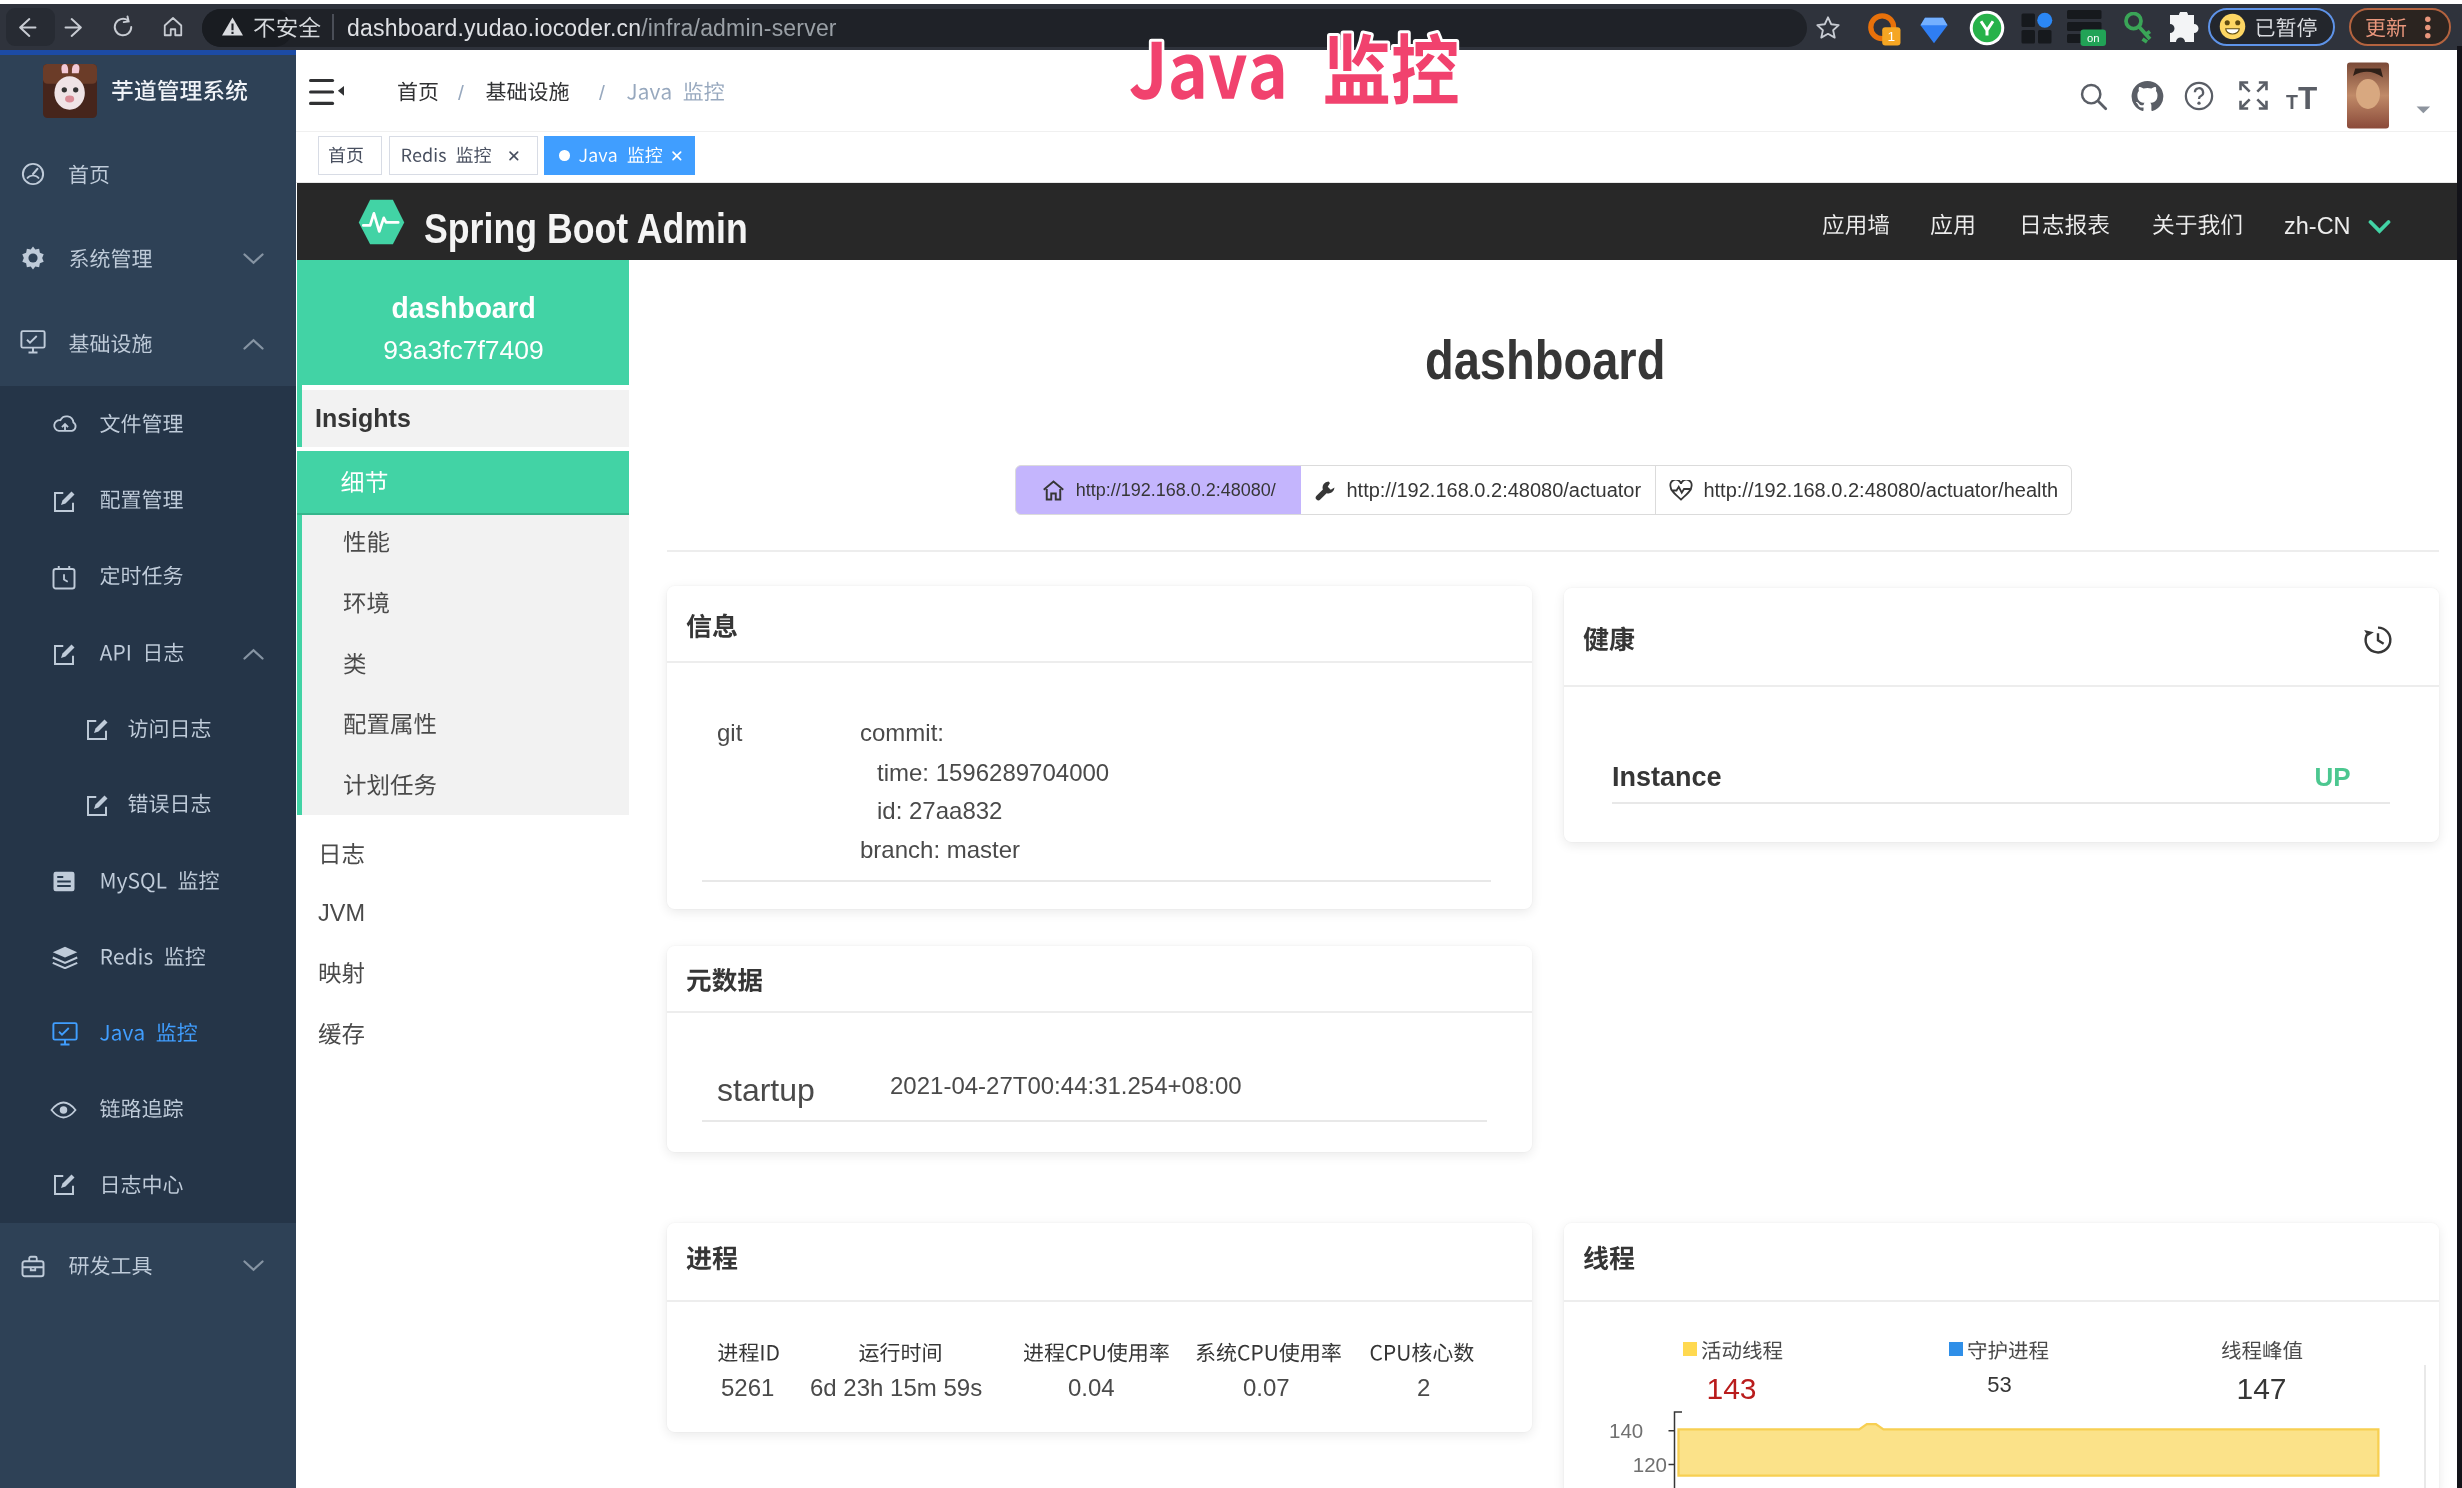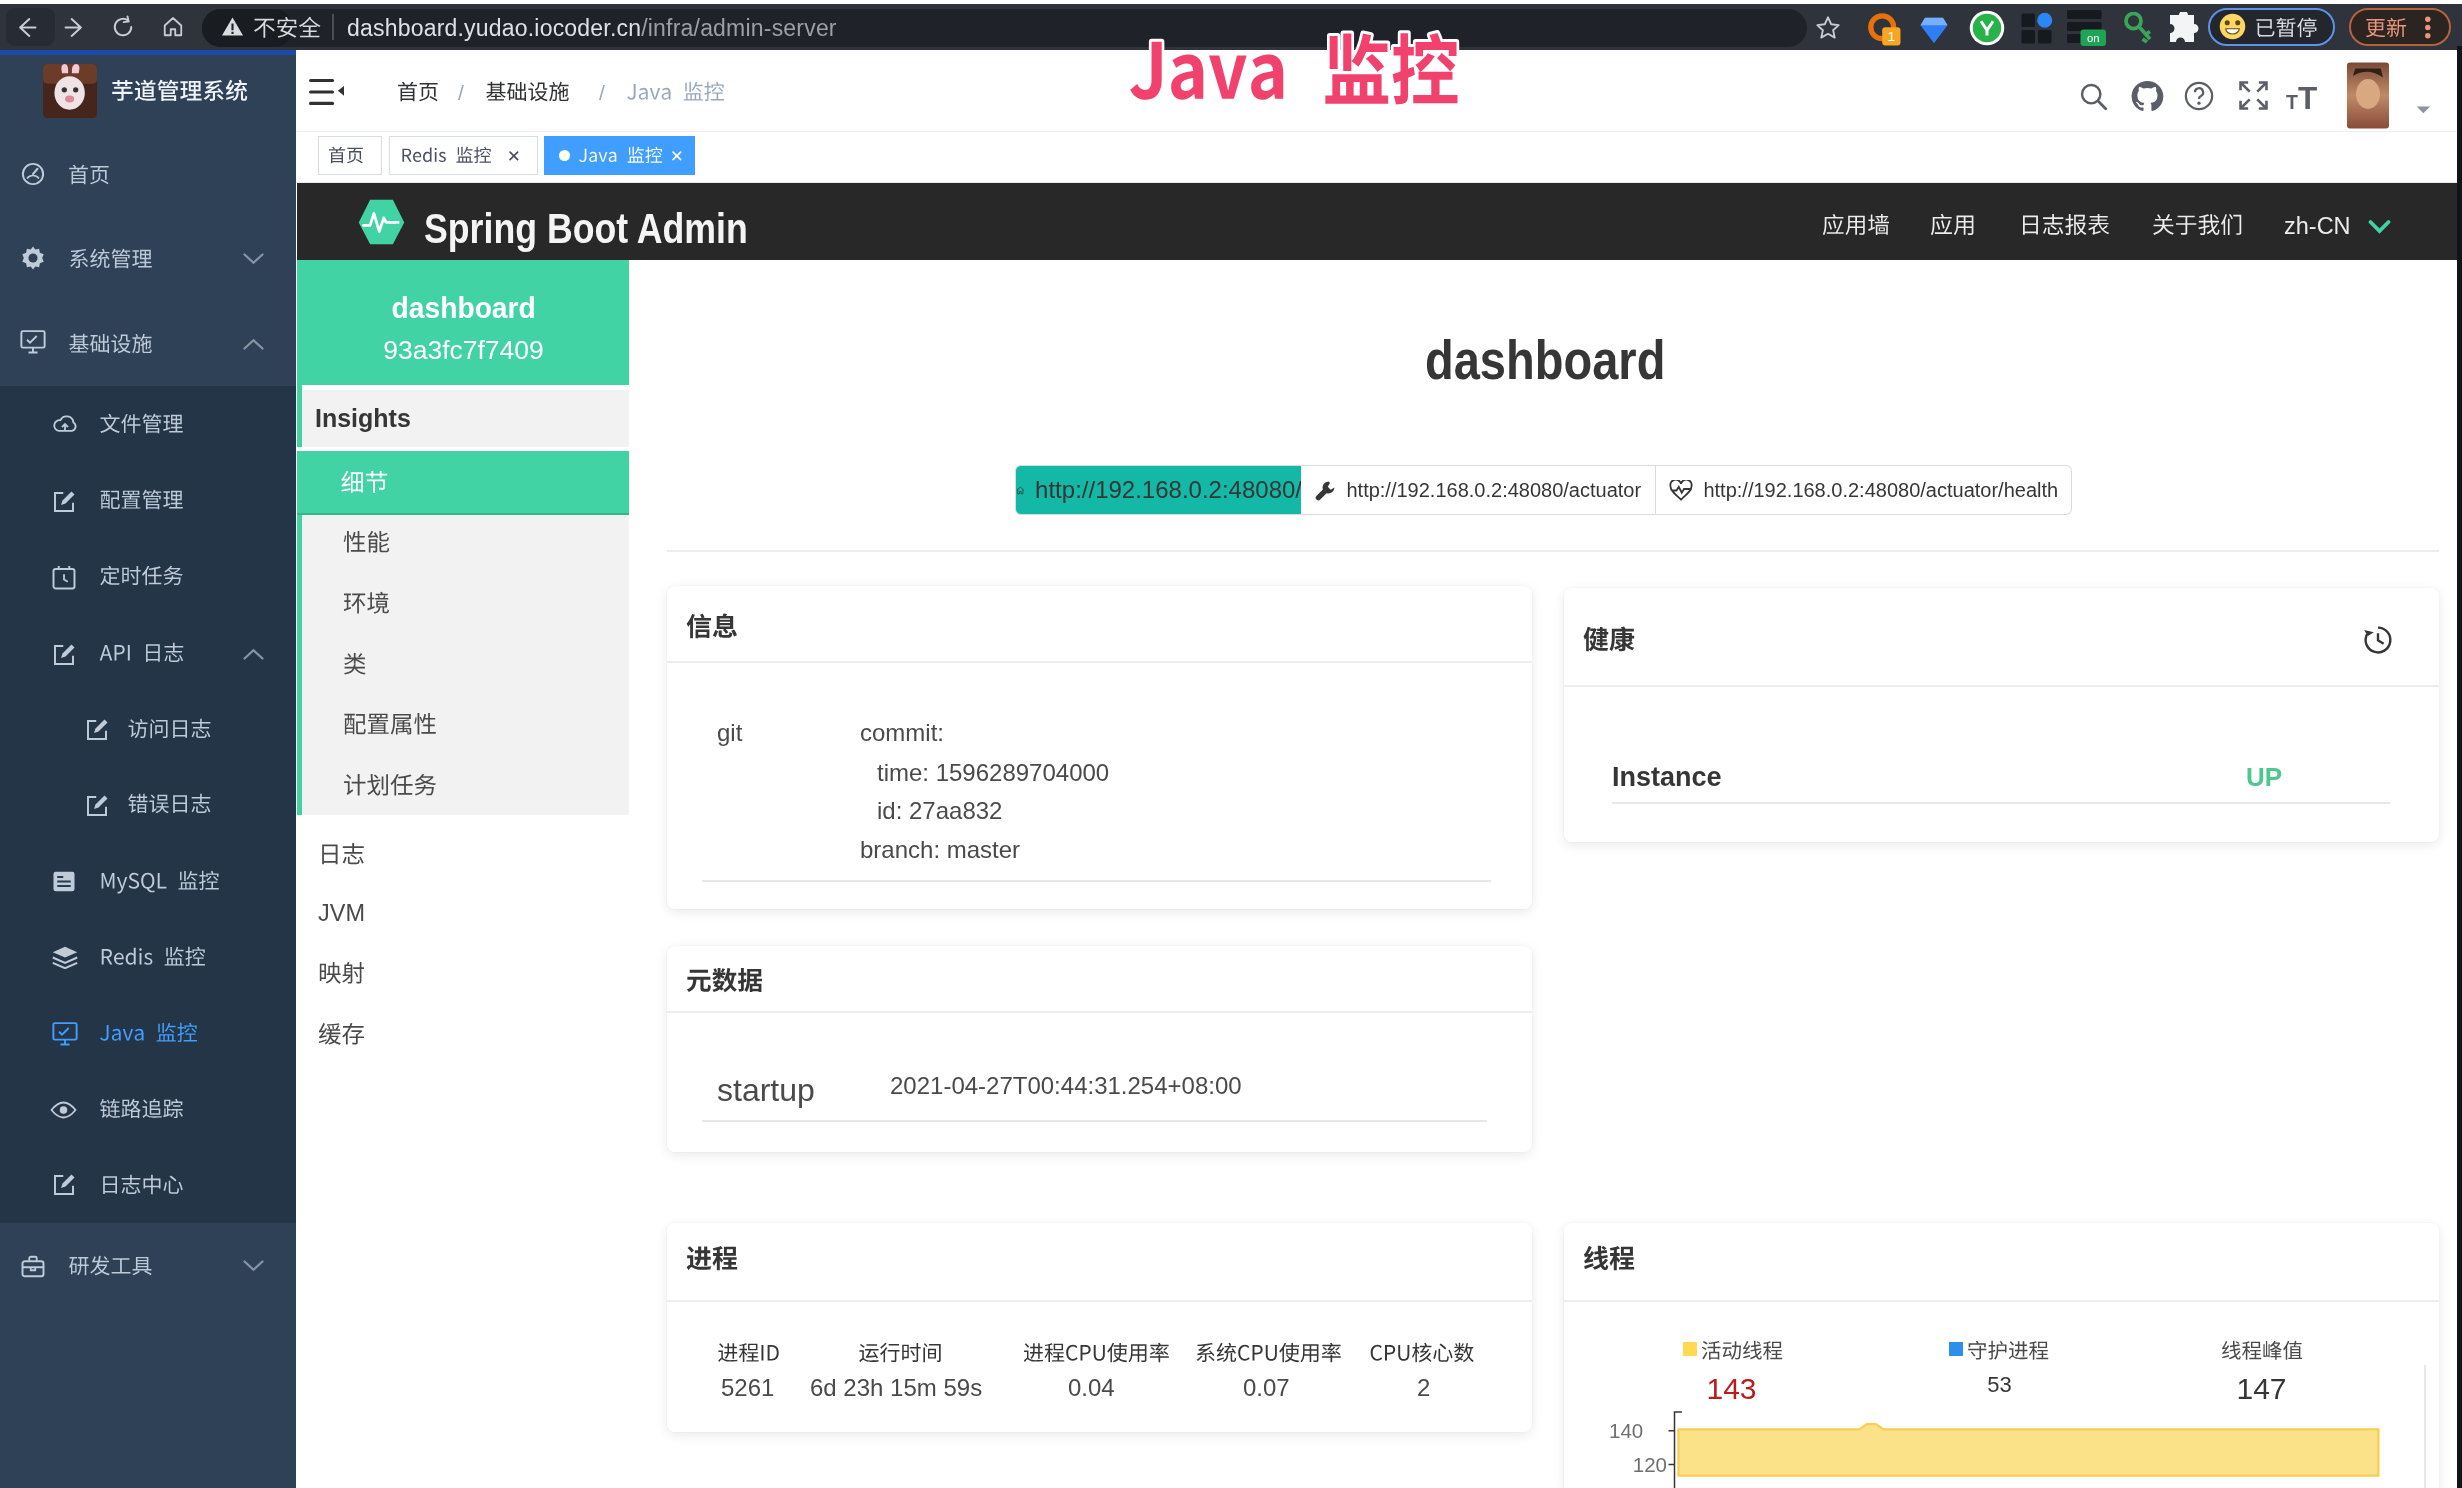--- a/index.html
+++ b/index.html
@@ -354,21 +354,21 @@
     </svg>
 <div style="position:absolute;left:318px;top:896px;font-size:23.5px;color:#4a4a4a">JVM</div>
 <svg style="position:absolute;left:318px;top:957px;overflow:visible" width="47" height="23.5" viewBox="0 0 62 31">
       <path d="M19.5 1.4V6.2H13.6V16.5H11.5V18.6H19.0C18.2 22.4 15.9 25.6 10.1 28.0C10.6 28.4 11.3 29.2 11.6 29.7C17.1 27.4 19.7 24.1 20.8 20.4C22.4 24.8 24.8 28.0 28.5 29.9C28.9 29.3 29.5 28.4 30.0 28.0C26.2 26.4 23.7 23.0 22.4 18.6H29.9V16.5H28.1V6.2H21.7V1.4ZM15.7 16.5V8.3H19.5V13.2C19.5 14.3 19.5 15.4 19.4 16.5ZM26.0 16.5H21.5C21.6 15.4 21.7 14.3 21.7 13.2V8.3H26.0ZM8.4 14.6V21.8H4.5V14.6ZM8.4 12.5H4.5V5.6H8.4ZM2.4 3.5V26.4H4.5V23.9H10.5V3.5Z M47.5 14.2C49.1 16.5 50.6 19.5 51.1 21.5L53.1 20.6C52.5 18.6 51.0 15.7 49.3 13.4ZM36.9 10.9H43.1V13.5H36.9ZM36.9 9.1V6.6H43.1V9.1ZM36.9 15.2H43.1V17.8H36.9ZM32.6 17.8V19.9H40.5C38.3 22.7 35.2 25.1 32.0 26.7C32.4 27.0 33.2 27.9 33.5 28.3C37.1 26.4 40.6 23.4 43.0 19.9H43.1V27.2C43.1 27.6 42.9 27.7 42.5 27.7C42.0 27.8 40.5 27.8 38.9 27.7C39.2 28.3 39.6 29.2 39.7 29.8C41.9 29.8 43.3 29.7 44.1 29.4C45.0 29.0 45.3 28.4 45.3 27.2V4.7H40.2C40.6 3.8 41.1 2.6 41.5 1.6L39.2 1.2C38.9 2.2 38.5 3.6 38.1 4.7H34.8V17.8ZM55.1 1.4V8.4H46.4V10.6H55.1V26.8C55.1 27.4 54.9 27.5 54.3 27.6C53.8 27.6 52.1 27.6 50.2 27.5C50.5 28.1 50.9 29.1 51.0 29.7C53.5 29.8 55.1 29.7 56.0 29.3C56.9 29.0 57.3 28.3 57.3 26.8V10.6H60.7V8.4H57.3V1.4Z" fill="#4a4a4a"></path>
     </svg>
 <svg style="position:absolute;left:318px;top:1018px;overflow:visible" width="47" height="23.5" viewBox="0 0 62 31">
       <path d="M1.1 25.7 1.6 28.0C4.4 27.0 8.1 25.7 11.6 24.5L11.2 22.6C7.4 23.8 3.6 25.0 1.1 25.7ZM18.6 5.0C18.9 6.4 19.3 8.2 19.4 9.2L21.4 8.8C21.2 7.8 20.8 6.0 20.4 4.7ZM27.2 1.5C23.6 2.3 17.0 2.8 11.6 3.0C11.8 3.5 12.1 4.2 12.2 4.8C17.6 4.7 24.4 4.1 28.6 3.2ZM1.7 14.1C2.2 13.9 2.9 13.7 6.8 13.3C5.4 15.3 4.2 16.8 3.6 17.4C2.6 18.5 1.9 19.3 1.2 19.5C1.5 20.0 1.8 21.1 2.0 21.6C2.6 21.2 3.7 20.9 11.4 19.3C11.3 18.8 11.3 18.0 11.3 17.4L5.2 18.5C7.7 15.7 10.0 12.4 12.0 9.0L10.1 7.8C9.5 9.0 8.8 10.1 8.1 11.2L4.2 11.6C6.0 8.9 7.8 5.5 9.2 2.2L6.9 1.3C5.7 5.0 3.4 9.0 2.7 10.0C2.1 11.0 1.5 11.7 1.0 11.9C1.2 12.5 1.6 13.6 1.7 14.1ZM13.0 5.7C13.6 6.9 14.2 8.6 14.5 9.6L16.4 9.0C16.1 8.0 15.4 6.4 14.8 5.2ZM26.0 4.4C25.4 5.9 24.2 8.1 23.2 9.6H12.1V11.5H15.8L15.6 14.0H10.8V16.0H15.3C14.6 20.5 13.0 25.3 8.8 28.1C9.3 28.5 10.0 29.2 10.3 29.7C13.2 27.7 15.0 24.8 16.1 21.7C17.1 23.2 18.3 24.6 19.7 25.7C17.9 26.8 15.7 27.5 13.4 28.1C13.8 28.5 14.4 29.3 14.7 29.8C17.2 29.2 19.5 28.3 21.5 26.9C23.5 28.3 26.0 29.3 28.7 29.9C29.0 29.2 29.7 28.3 30.2 27.9C27.6 27.4 25.3 26.6 23.2 25.5C25.1 23.8 26.6 21.5 27.5 18.6L26.2 18.0L25.8 18.1H17.2L17.6 16.0H29.5V14.0H17.9L18.1 11.5H29.1V9.6H25.4C26.3 8.2 27.4 6.6 28.2 5.1ZM17.3 19.9H24.8C24.0 21.7 22.9 23.2 21.5 24.4C19.7 23.1 18.3 21.6 17.3 19.9Z M50.0 16.5V19.0H41.4V21.2H50.0V27.0C50.0 27.4 49.9 27.5 49.4 27.6C48.8 27.6 46.9 27.6 44.9 27.5C45.2 28.2 45.5 29.1 45.6 29.7C48.3 29.7 50.0 29.7 51.1 29.4C52.1 29.0 52.4 28.4 52.4 27.0V21.2H60.7V19.0H52.4V17.2C54.6 15.8 57.0 13.9 58.7 12.0L57.2 10.9L56.8 11.0H44.0V13.1H54.6C53.3 14.4 51.6 15.7 50.0 16.5ZM42.9 1.2C42.6 2.6 42.1 3.9 41.6 5.3H33.0V7.5H40.6C38.6 11.8 35.7 15.8 32.0 18.5C32.3 19.0 32.9 20.0 33.1 20.6C34.5 19.6 35.7 18.5 36.8 17.4V29.7H39.2V14.5C40.8 12.4 42.1 10.0 43.2 7.5H60.1V5.3H44.1C44.6 4.2 45.0 3.0 45.3 1.8Z" fill="#4a4a4a"></path>
     </svg>
 <div style="position:absolute;left:629px;top:256px;width:1833px;height:1232px;background:#fff"></div>
 <div style="position:absolute;left:629px;top:323px;width:1833px;height:61px;text-align:center;font-size:56px;font-weight:bold;color:#363636"><span style="display:inline-block;transform:scaleX(.84)">dashboard</span></div>
-<div style="position:absolute;left:1015px;width:288px;top:461px;height:50px;background:#14b8a6;border:1.5px solid #dbdbdb;font-size:24px;color:#363636;display:flex;align-items:center;justify-content:center;white-space:nowrap;border-radius:6px 0 0 6px"><svg width="23" height="21" viewBox="0 0 30 28" style="margin-right:10.6px">
+<div style="position:absolute;left:1015px;width:288px;top:461px;height:50px;background:#c4b5fd;border:1.5px solid #dbdbdb;font-size:18px;color:#363636;display:flex;align-items:center;justify-content:center;white-space:nowrap;border-radius:6px 0 0 6px"><svg width="23" height="21" viewBox="0 0 30 28" style="margin-right:10.6px">
         <path d="M2 13 L15 2 L28 13 M6 12 V26 H12 V18 H18 V26 H24 V12" stroke="#363636" stroke-width="2.6" fill="none"></path>
       </svg>http://192.168.0.2:48080/</div>
 <div style="position:absolute;left:1301px;width:355px;top:461px;height:50px;background:#fff;border:1.5px solid #dbdbdb;font-size:20px;color:#363636;display:flex;align-items:center;justify-content:center;white-space:nowrap;border-left:none;border-radius:0"><svg width="21" height="21" viewBox="0 0 28 28" style="margin-right:10.6px">
         <path d="M18 2 a8 8 0 0 0 -7.5 10.5 L2 21 a3.4 3.4 0 0 0 5 5 L15.5 17.5 A8 8 0 0 0 26 10 l-5 3 -4 -4 3 -5 Z" fill="#363636"></path>
       </svg>http://192.168.0.2:48080/actuator</div>
 <div style="position:absolute;left:1656px;width:416px;top:461px;height:50px;background:#fff;border:1.5px solid #dbdbdb;font-size:20px;color:#363636;display:flex;align-items:center;justify-content:center;white-space:nowrap;border-left:none;border-radius:0 6px 6px 0"><svg width="24" height="21" viewBox="0 0 32 28" style="margin-right:10.6px">
         <path d="M16 26 C8 19 2 14 2 8.5 A6.5 6.5 0 0 1 16 5 A6.5 6.5 0 0 1 30 8.5 C30 14 24 19 16 26 Z M4 14 h6 l3 -5 4 8 3 -5 h8" stroke="#363636" stroke-width="2.4" fill="none"></path>
       </svg>http://192.168.0.2:48080/actuator/health</div>
 <div style="position:absolute;left:667px;top:546px;width:1772px;height:1.5px;background:#ededed"></div>
 <div style="position:absolute;left:667px;top:582px;width:865px;height:323px;background:#fff;border-radius:7.6px;box-shadow:0 3px 12px rgba(10,10,10,.09),0 0 0 0.8px rgba(10,10,10,.02)"></div>
@@ -386,21 +386,21 @@
 <div style="position:absolute;left:1564px;top:681px;width:875px;height:1.5px;background:#ededed"></div>
 <svg style="position:absolute;left:1583px;top:622px;overflow:visible" width="52" height="26" viewBox="0 0 68 34">
       <path d="M9.9 17.3C9.9 17.0 10.4 16.6 11.0 16.3H14.1C13.8 18.6 13.4 20.7 12.8 22.6C12.2 21.5 11.8 20.2 11.4 18.7L8.6 19.6C9.3 22.3 10.2 24.5 11.3 26.2C10.3 27.9 9.1 29.3 7.6 30.4V8.6C8.5 6.4 9.2 4.2 9.8 2.1L6.1 1.1C5.0 5.8 3.0 10.5 0.7 13.7C1.3 14.7 2.2 17.1 2.5 18.1C3.1 17.4 3.6 16.6 4.1 15.8V32.9H7.6V30.6C8.4 31.1 9.6 32.3 10.1 32.9C11.5 32.0 12.6 30.6 13.6 29.0C16.6 31.7 20.4 32.3 25.0 32.3H31.8C32.0 31.3 32.5 29.7 33.0 28.9C31.3 28.9 26.6 28.9 25.2 28.9C21.3 28.9 17.8 28.4 15.2 25.8C16.5 22.6 17.3 18.6 17.7 13.5L15.6 13.1L15.0 13.2H13.8C15.2 10.6 16.7 7.4 17.9 4.3L15.5 2.8L14.5 3.2H9.5V6.6H13.2C12.1 9.2 11.0 11.5 10.6 12.2C9.9 13.3 9.0 14.3 8.3 14.5C8.8 15.2 9.6 16.7 9.9 17.3ZM18.5 3.6V6.4H22.2V8.0H17.1V11.0H22.2V12.8H18.5V15.6H22.2V17.2H18.3V20.3H22.2V21.9H17.6V25.1H22.2V28.2H25.5V25.1H32.0V21.9H25.5V20.3H31.1V17.2H25.5V15.6H30.9V11.0H33.0V8.0H30.9V3.6H25.5V1.3H22.2V3.6ZM25.5 11.0H27.9V12.8H25.5ZM25.5 8.0V6.4H27.9V8.0Z M60.0 16.0V17.6H55.5V16.0ZM60.0 13.2H55.5V11.7H60.0ZM49.6 1.7 50.7 3.7H37.7V13.6C37.7 18.6 37.5 25.7 34.7 30.6C35.6 31.0 37.3 32.2 38.0 32.8C41.1 27.5 41.6 19.1 41.6 13.6V7.2H51.3V9.0H43.6V11.7H51.3V13.2H42.2V16.0H51.3V17.6H43.2V20.4H44.1L42.3 22.3C43.8 23.2 45.8 24.5 46.9 25.4C44.6 26.3 42.4 27.1 40.8 27.6L42.3 30.9C45.0 29.8 48.2 28.3 51.3 26.8V29.0C51.3 29.5 51.1 29.8 50.5 29.8C50.0 29.8 47.9 29.8 46.2 29.7C46.7 30.6 47.3 32.1 47.4 33.0C50.3 33.0 52.3 33.0 53.7 32.5C55.0 32.0 55.5 31.1 55.5 29.1V25.9C57.8 28.6 60.9 30.5 64.6 31.6C65.1 30.6 66.2 29.1 67.0 28.3C64.5 27.8 62.2 26.9 60.4 25.7C61.9 24.9 63.8 23.8 65.5 22.7L62.5 20.4H63.9V16.3H66.9V12.8H63.9V9.0H55.5V7.2H66.5V3.7H55.4C54.9 2.7 54.3 1.6 53.7 0.7ZM51.3 20.4V23.6L47.6 25.1L49.4 23.1C48.4 22.4 46.6 21.2 45.1 20.4ZM55.5 20.4H62.4C61.2 21.5 59.4 22.7 57.8 23.7C56.8 22.8 56.1 21.9 55.5 20.8Z" fill="#363636"></path>
     </svg>
 <svg style="position:absolute;left:2363px;top:621px" width="30" height="30" viewBox="0 0 40 40" fill="none">
       <path d="M20 3.5 a16.5 16.5 0 1 1 -14.5 8.6" stroke="#363636" stroke-width="3.2" fill="none"></path>
       <path d="M1.5 6.5 L6.5 14.5 L14.5 9.5 Z" fill="#363636"></path>
       <path d="M20 11 v9.5 l7.5 4.5" stroke="#363636" stroke-width="3.2" fill="none"></path>
     </svg>
 <div style="position:absolute;left:1612px;top:758px;font-size:27px;font-weight:bold;color:#363636">Instance</div>
-<div style="position:absolute;left:2246px;top:758px;width:173px;text-align:left;font-size:26px;font-weight:bold;color:#4cc790">UP</div>
+<div style="position:absolute;left:2246px;top:758px;width:173px;text-align:center;font-size:26px;font-weight:bold;color:#4cc790">UP</div>
 <div style="position:absolute;left:1612px;top:798px;width:778px;height:1.5px;background:#e8e8e8"></div>
 <div style="position:absolute;left:667px;top:942px;width:865px;height:206px;background:#fff;border-radius:7.6px;box-shadow:0 3px 12px rgba(10,10,10,.09),0 0 0 0.8px rgba(10,10,10,.02)"></div>
 <div style="position:absolute;left:667px;top:1007px;width:865px;height:1.5px;background:#ededed"></div>
 <svg style="position:absolute;left:686px;top:963px;overflow:visible" width="77" height="26" viewBox="0 0 102 34">
       <path d="M4.9 3.4V7.3H29.2V3.4ZM1.8 12.7V16.6H9.5C9.1 22.3 8.2 26.9 1.1 29.6C2.0 30.3 3.1 31.9 3.5 32.9C11.8 29.5 13.3 23.7 13.9 16.6H19.1V27.1C19.1 31.1 20.1 32.4 23.9 32.4C24.7 32.4 27.2 32.4 28.1 32.4C31.5 32.4 32.5 30.6 32.9 24.5C31.8 24.2 30.1 23.5 29.2 22.8C29.0 27.7 28.8 28.6 27.7 28.6C27.0 28.6 25.1 28.6 24.6 28.6C23.5 28.6 23.3 28.4 23.3 27.1V16.6H32.3V12.7Z M48.4 1.4C47.9 2.7 46.9 4.6 46.2 5.8L48.8 6.9C49.6 5.9 50.7 4.3 51.9 2.8ZM46.7 21.8C46.1 23.0 45.3 24.1 44.4 25.0L41.6 23.6L42.6 21.8ZM36.7 24.9C38.3 25.5 40.0 26.4 41.6 27.2C39.6 28.4 37.4 29.3 34.9 29.8C35.6 30.5 36.3 32.0 36.7 32.9C39.8 32.0 42.5 30.8 44.8 29.1C45.8 29.7 46.7 30.3 47.4 30.8L49.8 28.2C49.2 27.7 48.3 27.2 47.4 26.7C49.2 24.7 50.5 22.2 51.3 19.2L49.1 18.4L48.5 18.5H44.2L44.8 17.2L41.2 16.6C40.9 17.2 40.7 17.9 40.4 18.5H36.0V21.8H38.7C38.0 23.0 37.3 24.0 36.7 24.9ZM36.3 2.8C37.1 4.1 37.9 5.9 38.1 7.1H35.5V10.3H40.5C38.9 11.9 36.8 13.4 34.7 14.2C35.5 15.0 36.4 16.3 36.9 17.2C38.6 16.3 40.4 14.9 41.9 13.3V16.4H45.7V12.7C47.0 13.7 48.3 14.8 49.1 15.5L51.2 12.7C50.6 12.3 48.7 11.2 47.2 10.3H52.2V7.1H45.7V1.0H41.9V7.1H38.4L41.2 5.8C41.0 4.6 40.1 2.9 39.2 1.6ZM54.8 1.1C54.1 7.2 52.5 13.1 49.8 16.6C50.6 17.2 52.2 18.5 52.7 19.2C53.4 18.3 54.0 17.2 54.5 16.1C55.2 18.7 56.0 21.1 57.0 23.3C55.2 26.1 52.7 28.3 49.3 29.8C49.9 30.6 51.0 32.3 51.4 33.1C54.6 31.5 57.1 29.4 59.0 26.9C60.5 29.2 62.4 31.2 64.7 32.7C65.3 31.7 66.5 30.2 67.4 29.5C64.8 28.1 62.8 25.9 61.2 23.3C62.8 19.9 63.8 15.9 64.5 11.1H66.6V7.3H57.5C57.9 5.5 58.3 3.6 58.5 1.7ZM60.7 11.1C60.3 14.0 59.8 16.6 59.0 18.8C58.1 16.4 57.4 13.8 57.0 11.1Z M84.5 22.0V32.9H88.0V32.0H96.2V32.9H99.9V22.0H93.8V18.7H100.7V15.3H93.8V12.3H99.7V2.4H81.0V12.8C81.0 18.2 80.7 25.6 77.3 30.7C78.2 31.1 79.9 32.3 80.6 33.0C83.2 29.2 84.3 23.7 84.7 18.7H90.0V22.0ZM84.9 5.9H95.9V8.8H84.9ZM84.9 12.3H90.0V15.3H84.9L84.9 12.8ZM88.0 28.7V25.3H96.2V28.7ZM72.8 1.1V7.5H69.3V11.2H72.8V17.3L68.7 18.3L69.6 22.2L72.8 21.3V28.2C72.8 28.6 72.7 28.8 72.3 28.8C71.9 28.8 70.7 28.8 69.4 28.8C69.9 29.8 70.4 31.5 70.5 32.5C72.7 32.5 74.2 32.4 75.2 31.7C76.3 31.1 76.6 30.1 76.6 28.2V20.2L80.1 19.2L79.6 15.5L76.6 16.3V11.2H80.0V7.5H76.6V1.1Z" fill="#363636"></path>
     </svg>
 <div style="position:absolute;left:717px;top:1068px;font-size:32px;color:#4a4a4a;white-space:nowrap">startup</div>
 <div style="position:absolute;left:890px;top:1068px;font-size:24px;color:#4a4a4a;white-space:nowrap">2021-04-27T00:44:31.254+08:00</div>
 <div style="position:absolute;left:702px;top:1116px;width:785px;height:1.5px;background:#e8e8e8"></div>
 <div style="position:absolute;left:667px;top:1219px;width:865px;height:209px;background:#fff;border-radius:7.6px;box-shadow:0 3px 12px rgba(10,10,10,.09),0 0 0 0.8px rgba(10,10,10,.02)"></div>

